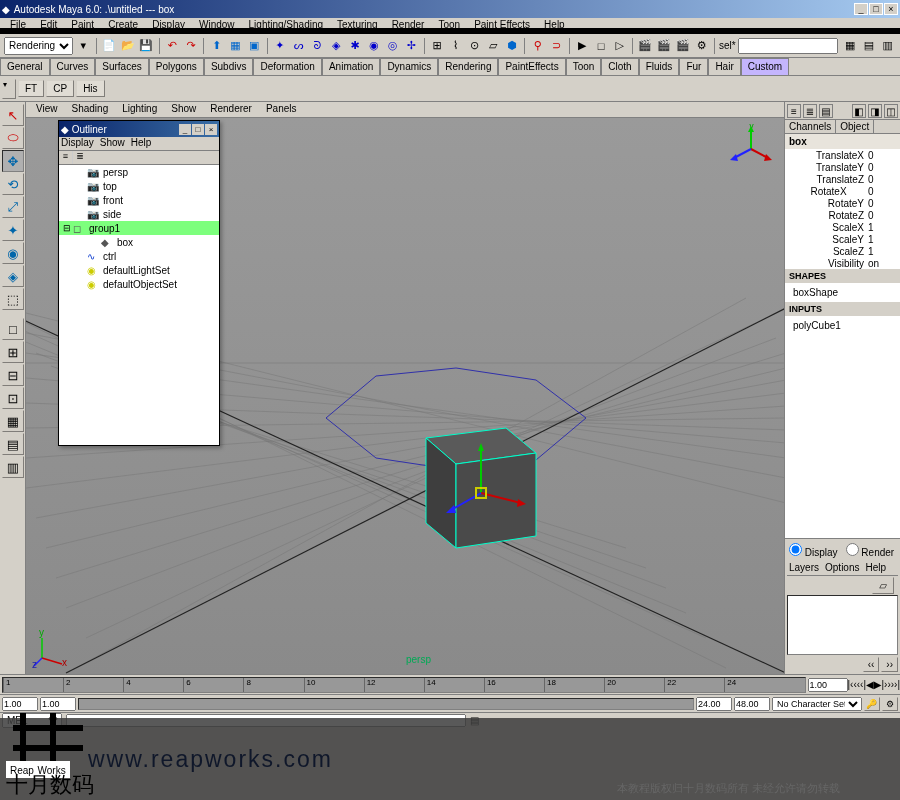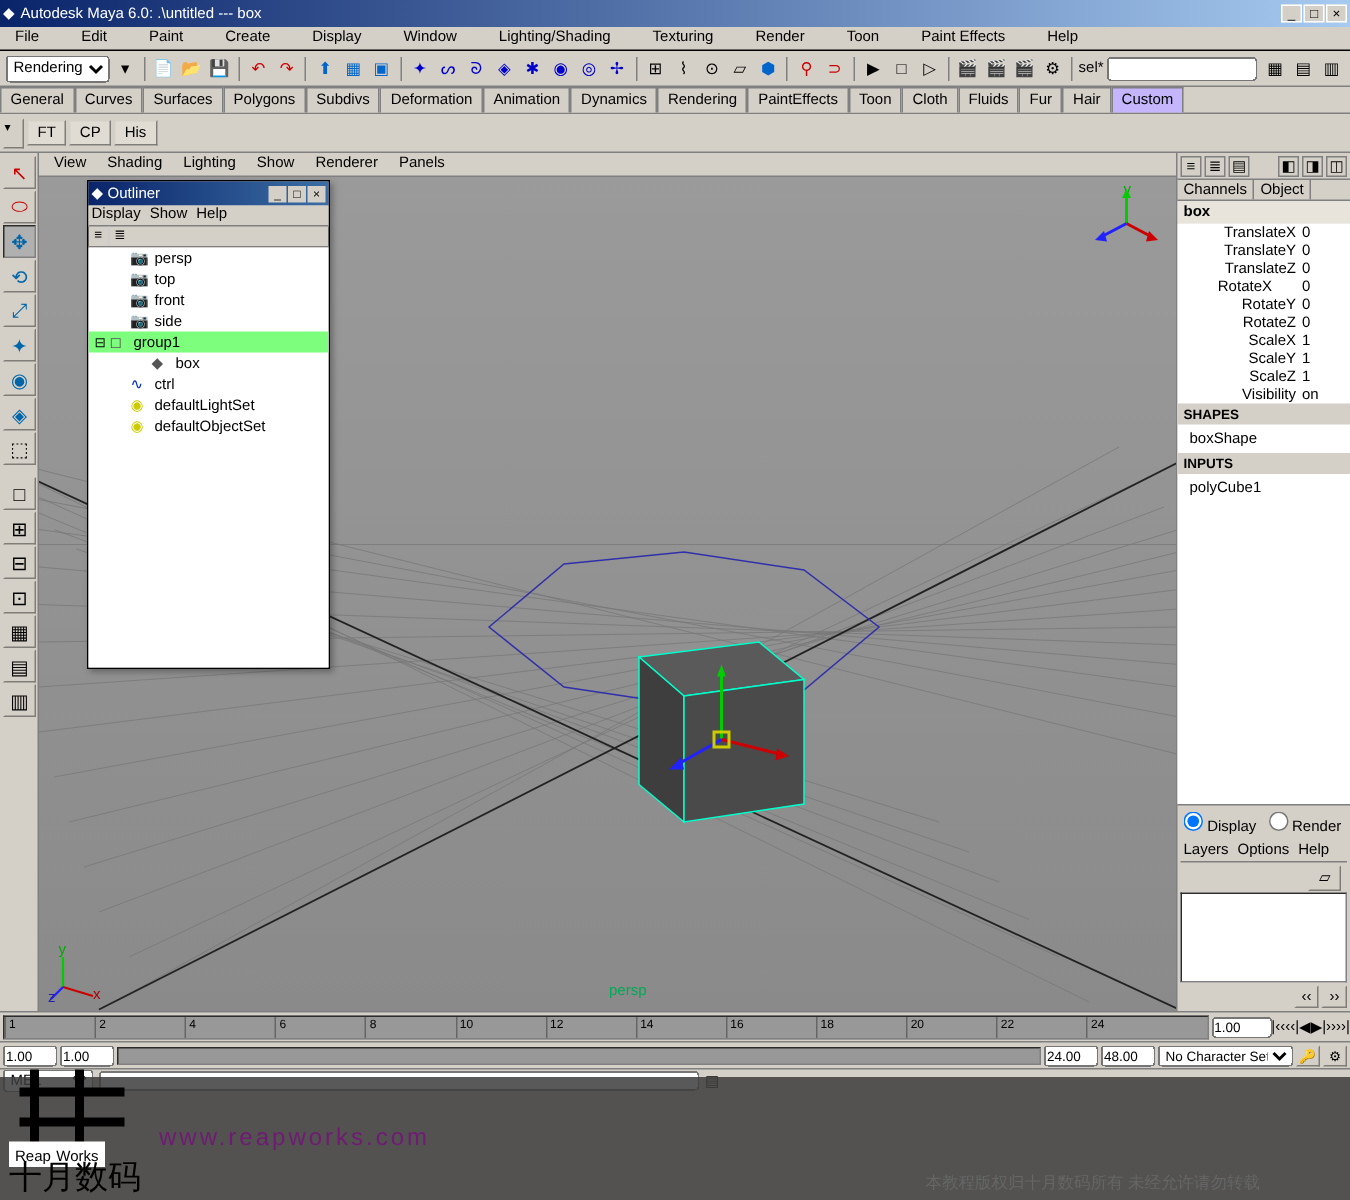--- a/index.html
+++ b/index.html
@@ -1,21 +1,21 @@
 <!DOCTYPE html>
 <html><head>
 <meta charset="utf-8">
 <style>
 *{margin:0;padding:0;box-sizing:border-box;font-family:Tahoma,Arial,sans-serif;font-size:10px;user-select:none}
 body{width:900px;height:800px;background:#d4d0c8;overflow:hidden;position:relative}
 .titlebar{height:18px;background:linear-gradient(to right,#0a246a,#a6caf0);color:#fff;display:flex;align-items:center;padding:0 2px;font-size:11px}
 .titlebar .icon{margin-right:4px}
 .titlebar .btns{margin-left:auto;display:flex;gap:1px}
 .titlebar .btns span{width:14px;height:12px;background:#d4d0c8;border:1px solid #fff;display:flex;align-items:center;justify-content:center;color:#000;font-size:9px;cursor:pointer}
-.menubar{height:16px;background:#d4d0c8;display:flex;padding:0 4px;gap:16px;border-bottom:1px solid #000000}
+.menubar{height:16px;background:#d4d0c8;display:flex;padding:0 4px;gap:2px;border-bottom:6px solid #000000}
 .menubar span{padding:1px 6px;cursor:pointer}
 .toolbar{height:24px;background:#d4d0c8;display:flex;align-items:center;padding:2px 4px;border-bottom:1px solid #808080;gap:2px}
 .toolbar select{font-size:10px;height:18px}
 .tbtn{width:18px;height:18px;border:1px solid #d4d0c8;display:flex;align-items:center;justify-content:center;cursor:pointer;font-size:11px}
 .sep{width:1px;height:16px;background:#808080;margin:0 2px}
 .shelf-tabs{height:18px;background:#d4d0c8;display:flex;border-bottom:1px solid #808080;font-size:10px}
 .shelf-tabs span{padding:2px 6px;border:1px solid #808080;border-bottom:none;background:#d4d0c8;cursor:pointer}
 .shelf-tabs span.active{background:#c4b5fd}
 .shelf{height:26px;background:#d4d0c8;display:flex;align-items:center;padding:2px;border-bottom:1px solid #808080;gap:2px;font-size:9px}
 .shelf .sbtn{padding:2px 6px;border:1px outset #d4d0c8;cursor:pointer;background:#e0dcd4}
@@ -57,21 +57,21 @@
 .timeline .tick{position:absolute;top:0;height:100%;border-left:1px solid #666;padding-left:2px;font-size:8px}
 .rangeslider{height:18px;background:#d4d0c8;border-top:1px solid #808080;display:flex;align-items:center;padding:2px;gap:2px}
 .rangeslider input{width:36px;height:14px;font-size:9px}
 .rangeslider .track{flex:1;height:12px;background:#989898;border:1px inset #808080}
 .rangeslider .pbtn{width:16px;height:14px;border:1px outset #d4d0c8;display:flex;align-items:center;justify-content:center;cursor:pointer;font-size:9px}
 .cmdline{height:16px;background:#d4d0c8;border-top:1px solid #808080;display:flex;align-items:center;padding:2px;gap:4px;font-size:9px}
 .cmdline input{flex:1;height:13px;font-size:9px;max-width:400px}
 .cmdline .result{background:#e8e4dc;padding:1px 4px;border:1px inset #808080;flex:1;height:13px}
 .watermark{position:absolute;bottom:0;left:0;right:0;height:82px;background:rgba(60,60,60,0.85);display:flex;align-items:center;padding:0 20px;pointer-events:none}
 .watermark .logo{color:#fff;font-size:18px}
-.watermark .url{color:#701a75;font-size:16px;margin-left:86px;letter-spacing:2px}
+.watermark .url{color:#0f172a;font-size:23px;margin-left:68px;letter-spacing:2px}
 .watermark .cn{position:absolute;bottom:4px;right:60px;color:#666;font-size:11px}
 .cb-icons{height:18px;display:flex;gap:2px;padding:2px;border-bottom:1px solid #808080}
 .cb-icons span{width:14px;height:14px;border:1px solid #808080;cursor:pointer;font-size:10px;display:flex;align-items:center;justify-content:center}
 </style>
 </head>
 <body>
 
 <div class="titlebar">
   <span class="icon">◆</span>
   <span>Autodesk Maya 6.0: .\untitled --- box</span>
@@ -367,21 +367,21 @@
         </div>
         <div class="cb-attr">
           <span style="text-align:right;flex:1;padding-right:4px">TranslateY</span>
           <span class="val">0</span>
         </div>
         <div class="cb-attr">
           <span style="text-align:right;flex:1;padding-right:4px">TranslateZ</span>
           <span class="val">0</span>
         </div>
         <div class="cb-attr">
-          <span style="text-align:right;flex:1;padding-right:20px">RotateX</span>
+          <span style="text-align:center;flex:1;padding-right:0">RotateX</span>
           <span class="val">0</span>
         </div>
         <div class="cb-attr">
           <span style="text-align:right;flex:1;padding-right:4px">RotateY</span>
           <span class="val">0</span>
         </div>
         <div class="cb-attr">
           <span style="text-align:right;flex:1;padding-right:4px">RotateZ</span>
           <span class="val">0</span>
         </div>

